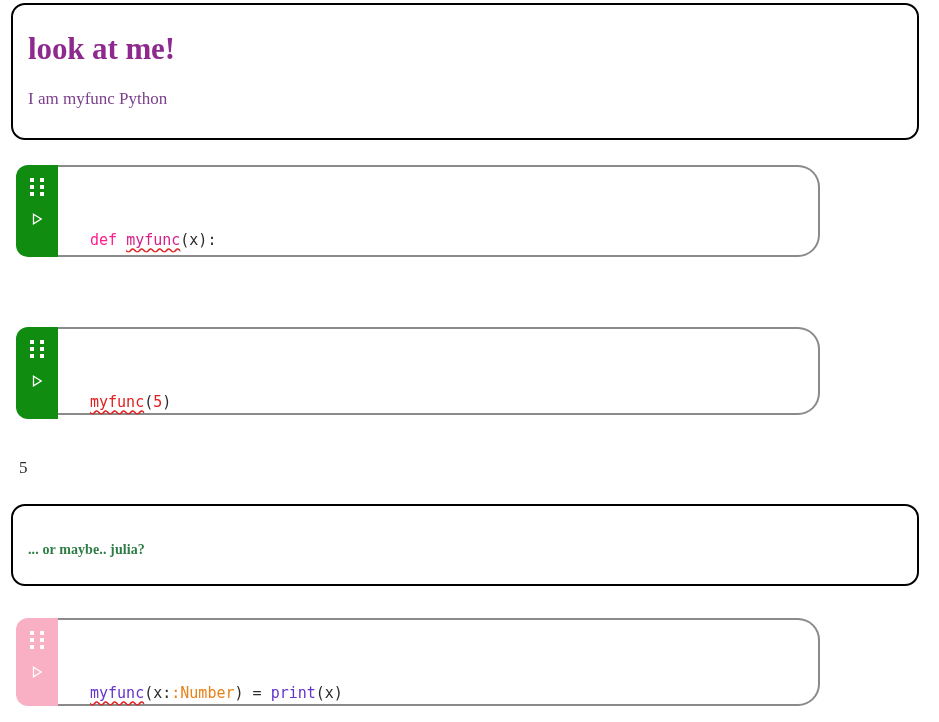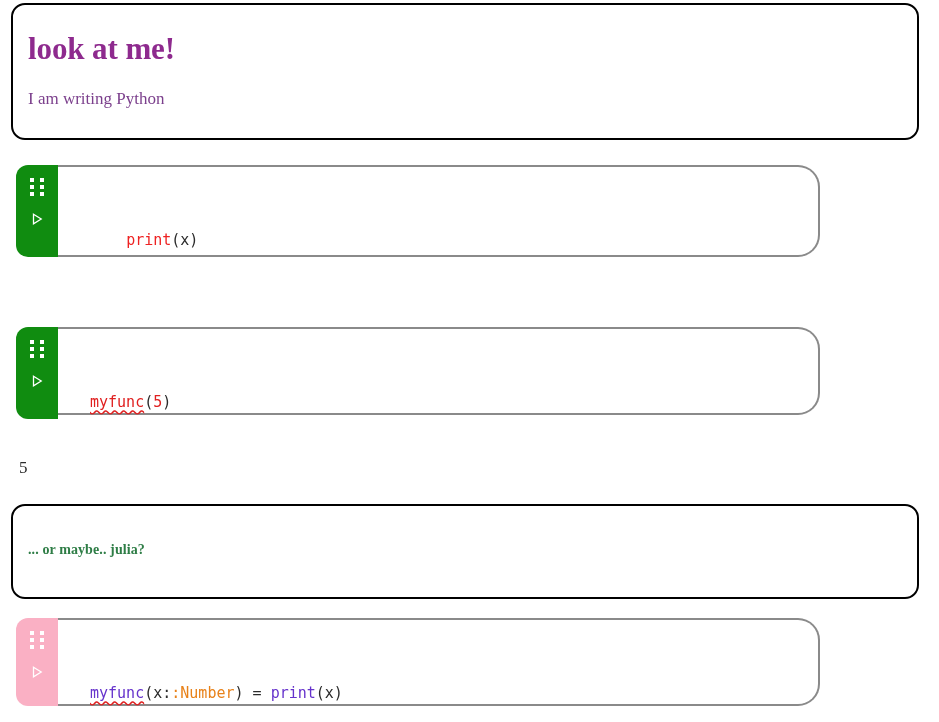--- a/index.html
+++ b/index.html
@@ -139,21 +139,21 @@
   }
 </style>
 </head>
 <body>
 
 <div class="notebook">
 
   <div class="md-cell" style="left:11px; top:3px; width:908px; height:137px;">
     <div class="md-body" style="padding:27px 0 0 15px;">
       <div class="md-h1" style="color:#8E2A8E;">look at me!</div>
-      <div class="md-p" style="color:#7B3F8C; margin-top:23px;">I am writing Python</div>
+      <div class="md-p" style="color:#7B3F8C; margin-top:23px;">I am myfunc Python</div>
     </div>
   </div>
 
   <div class="code-cell" style="left:16px; top:165px; width:804px; height:92px;">
     <div class="cell-gutter" style="height:92px; background:#108C10;">
       <div class="drag-handle">
         <i></i>
           <i></i>
           <i></i>
           <i></i>
@@ -161,21 +161,21 @@
           <i></i>
       </div>
       <div class="run-btn">
         <svg width="14" height="14" viewBox="0 0 14 14" aria-hidden="true">
           <path d="M3.5 2.2 L11.2 7 L3.5 11.8 Z" fill="none" stroke="#ffffff" stroke-width="1.3"></path>
         </svg>
       </div>
     </div>
     <div class="editor-box" style="width:762px; height:92px;">
       <div class="editor-inner">
-        <div class="code-line"><span class="tok" style="color: rgb(43, 43, 43);">    </span><span class="tok" style="color: rgb(238, 34, 34);">print</span><span class="tok" style="color: rgb(43, 43, 43);">(x)</span></div>
+        <div class="code-line"><span class="tok" style="color: rgb(255, 28, 142);">def </span><span class="tok squiggle" style="color: rgb(214, 33, 139);">myfunc</span><span class="tok" style="color: rgb(43, 43, 43);">(x):</span></div>
       </div>
     </div>
   </div>
 
   <div class="code-cell" style="left:16px; top:327px; width:804px; height:92px;">
     <div class="cell-gutter" style="height:92px; background:#108C10;">
       <div class="drag-handle">
         <i></i>
           <i></i>
           <i></i>
@@ -191,21 +191,21 @@
     </div>
     <div class="editor-box" style="width:762px; height:88px;">
       <div class="editor-inner">
         <div class="code-line"><span class="tok squiggle" style="color: rgb(224, 32, 32);">myfunc</span><span class="tok" style="color: rgb(43, 43, 43);">(</span><span class="tok" style="color: rgb(224, 32, 32);">5</span><span class="tok" style="color: rgb(43, 43, 43);">)</span></div>
       </div>
     </div>
   </div>
 
   <div class="cell-output" style="left:19px; top:458px;">5</div>
 
-  <div class="md-cell" style="left:11px; top:504px; width:908px; height:95px;">
+  <div class="md-cell" style="left:11px; top:504px; width:908px; height:82px;">
     <div class="md-body" style="padding:36px 0 0 15px;">
       <div class="md-h-small" style="color:#2E7D46;">... or maybe.. julia?</div>
     </div>
   </div>
 
   <div class="code-cell" style="left:16px; top:618px; width:804px; height:88px;">
     <div class="cell-gutter" style="height:88px; background:#FAB0C4;">
       <div class="drag-handle">
         <i></i>
           <i></i>

